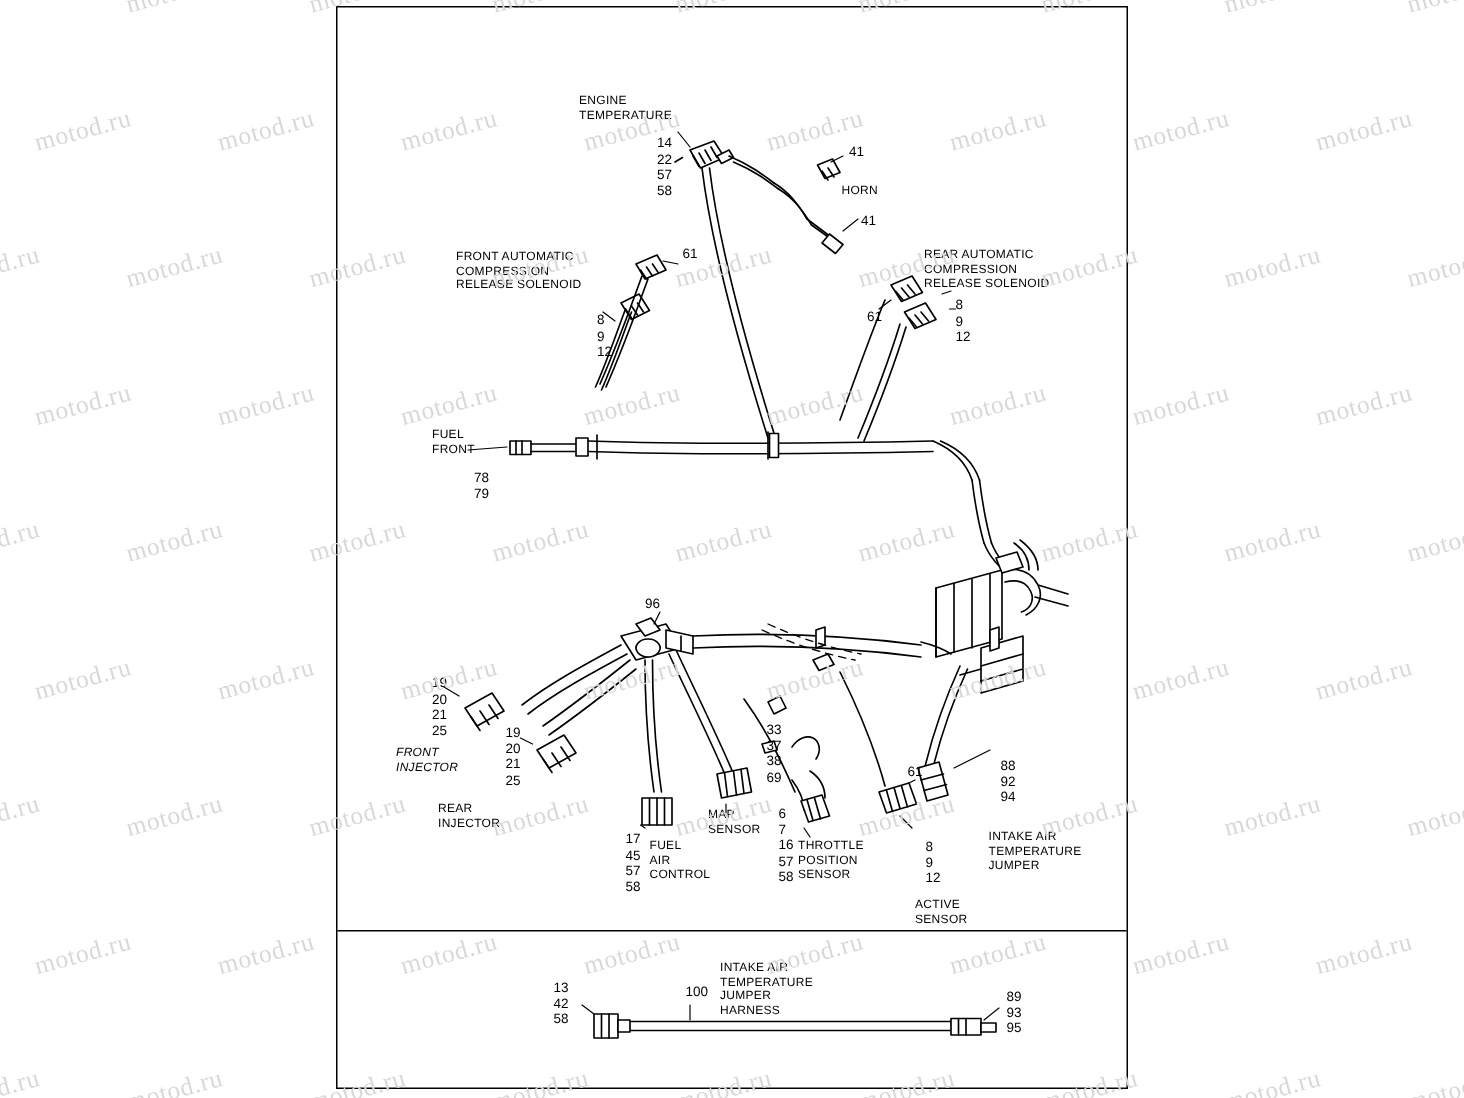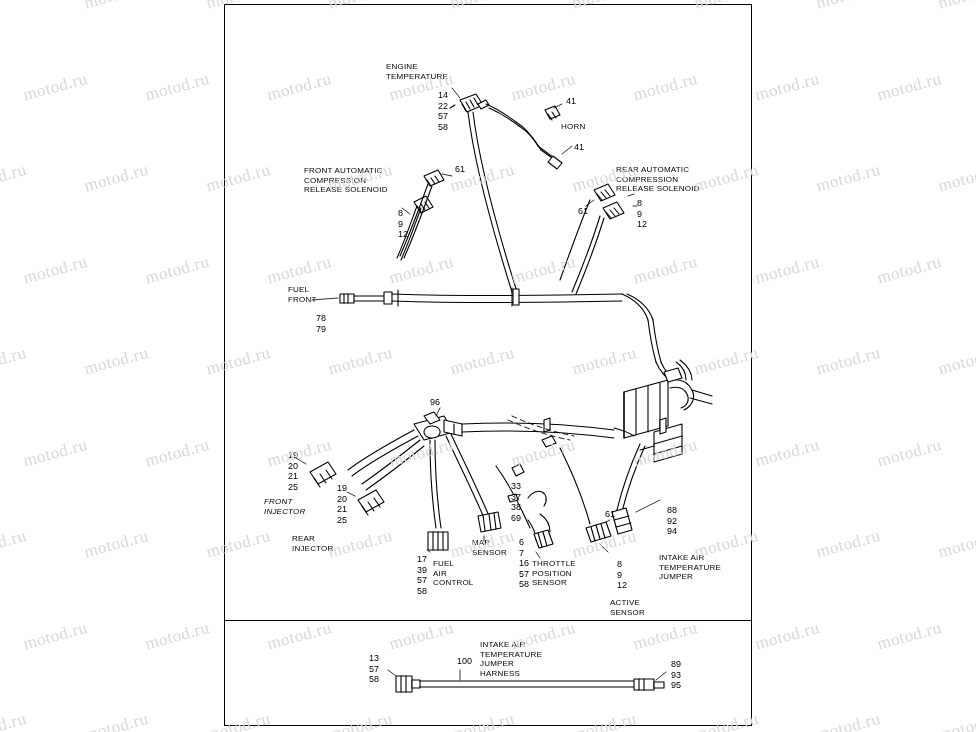--- a/index.html
+++ b/index.html
@@ -429,40 +429,40 @@
   <div class="num" style="left:430px; top:397px;">96</div>
   <div class="num" style="left:288px; top:450px;">19
 20
 21
 25</div>
   <div class="num" style="left:337px; top:483px;">19
 20
 21
 25</div>
   <div class="num" style="left:417px; top:554px;">17
-39
+45
 57
 58</div>
   <div class="num" style="left:511px; top:481px;">33
 37
 38
 69</div>
   <div class="num" style="left:519px; top:537px;">6
 7
 16
 57
 58</div>
   <div class="num" style="left:605px; top:509px;">61</div>
   <div class="num" style="left:617px; top:559px;">8
 9
 12</div>
   <div class="num" style="left:667px; top:505px;">88
 92
 94</div>
   <div class="num" style="left:369px; top:653px;">13
-57
+42
 58</div>
   <div class="num" style="left:457px; top:656px;">100</div>
   <div class="num" style="left:671px; top:659px;">89
 93
 95</div>
 
 </div>
 
 </body></html>

